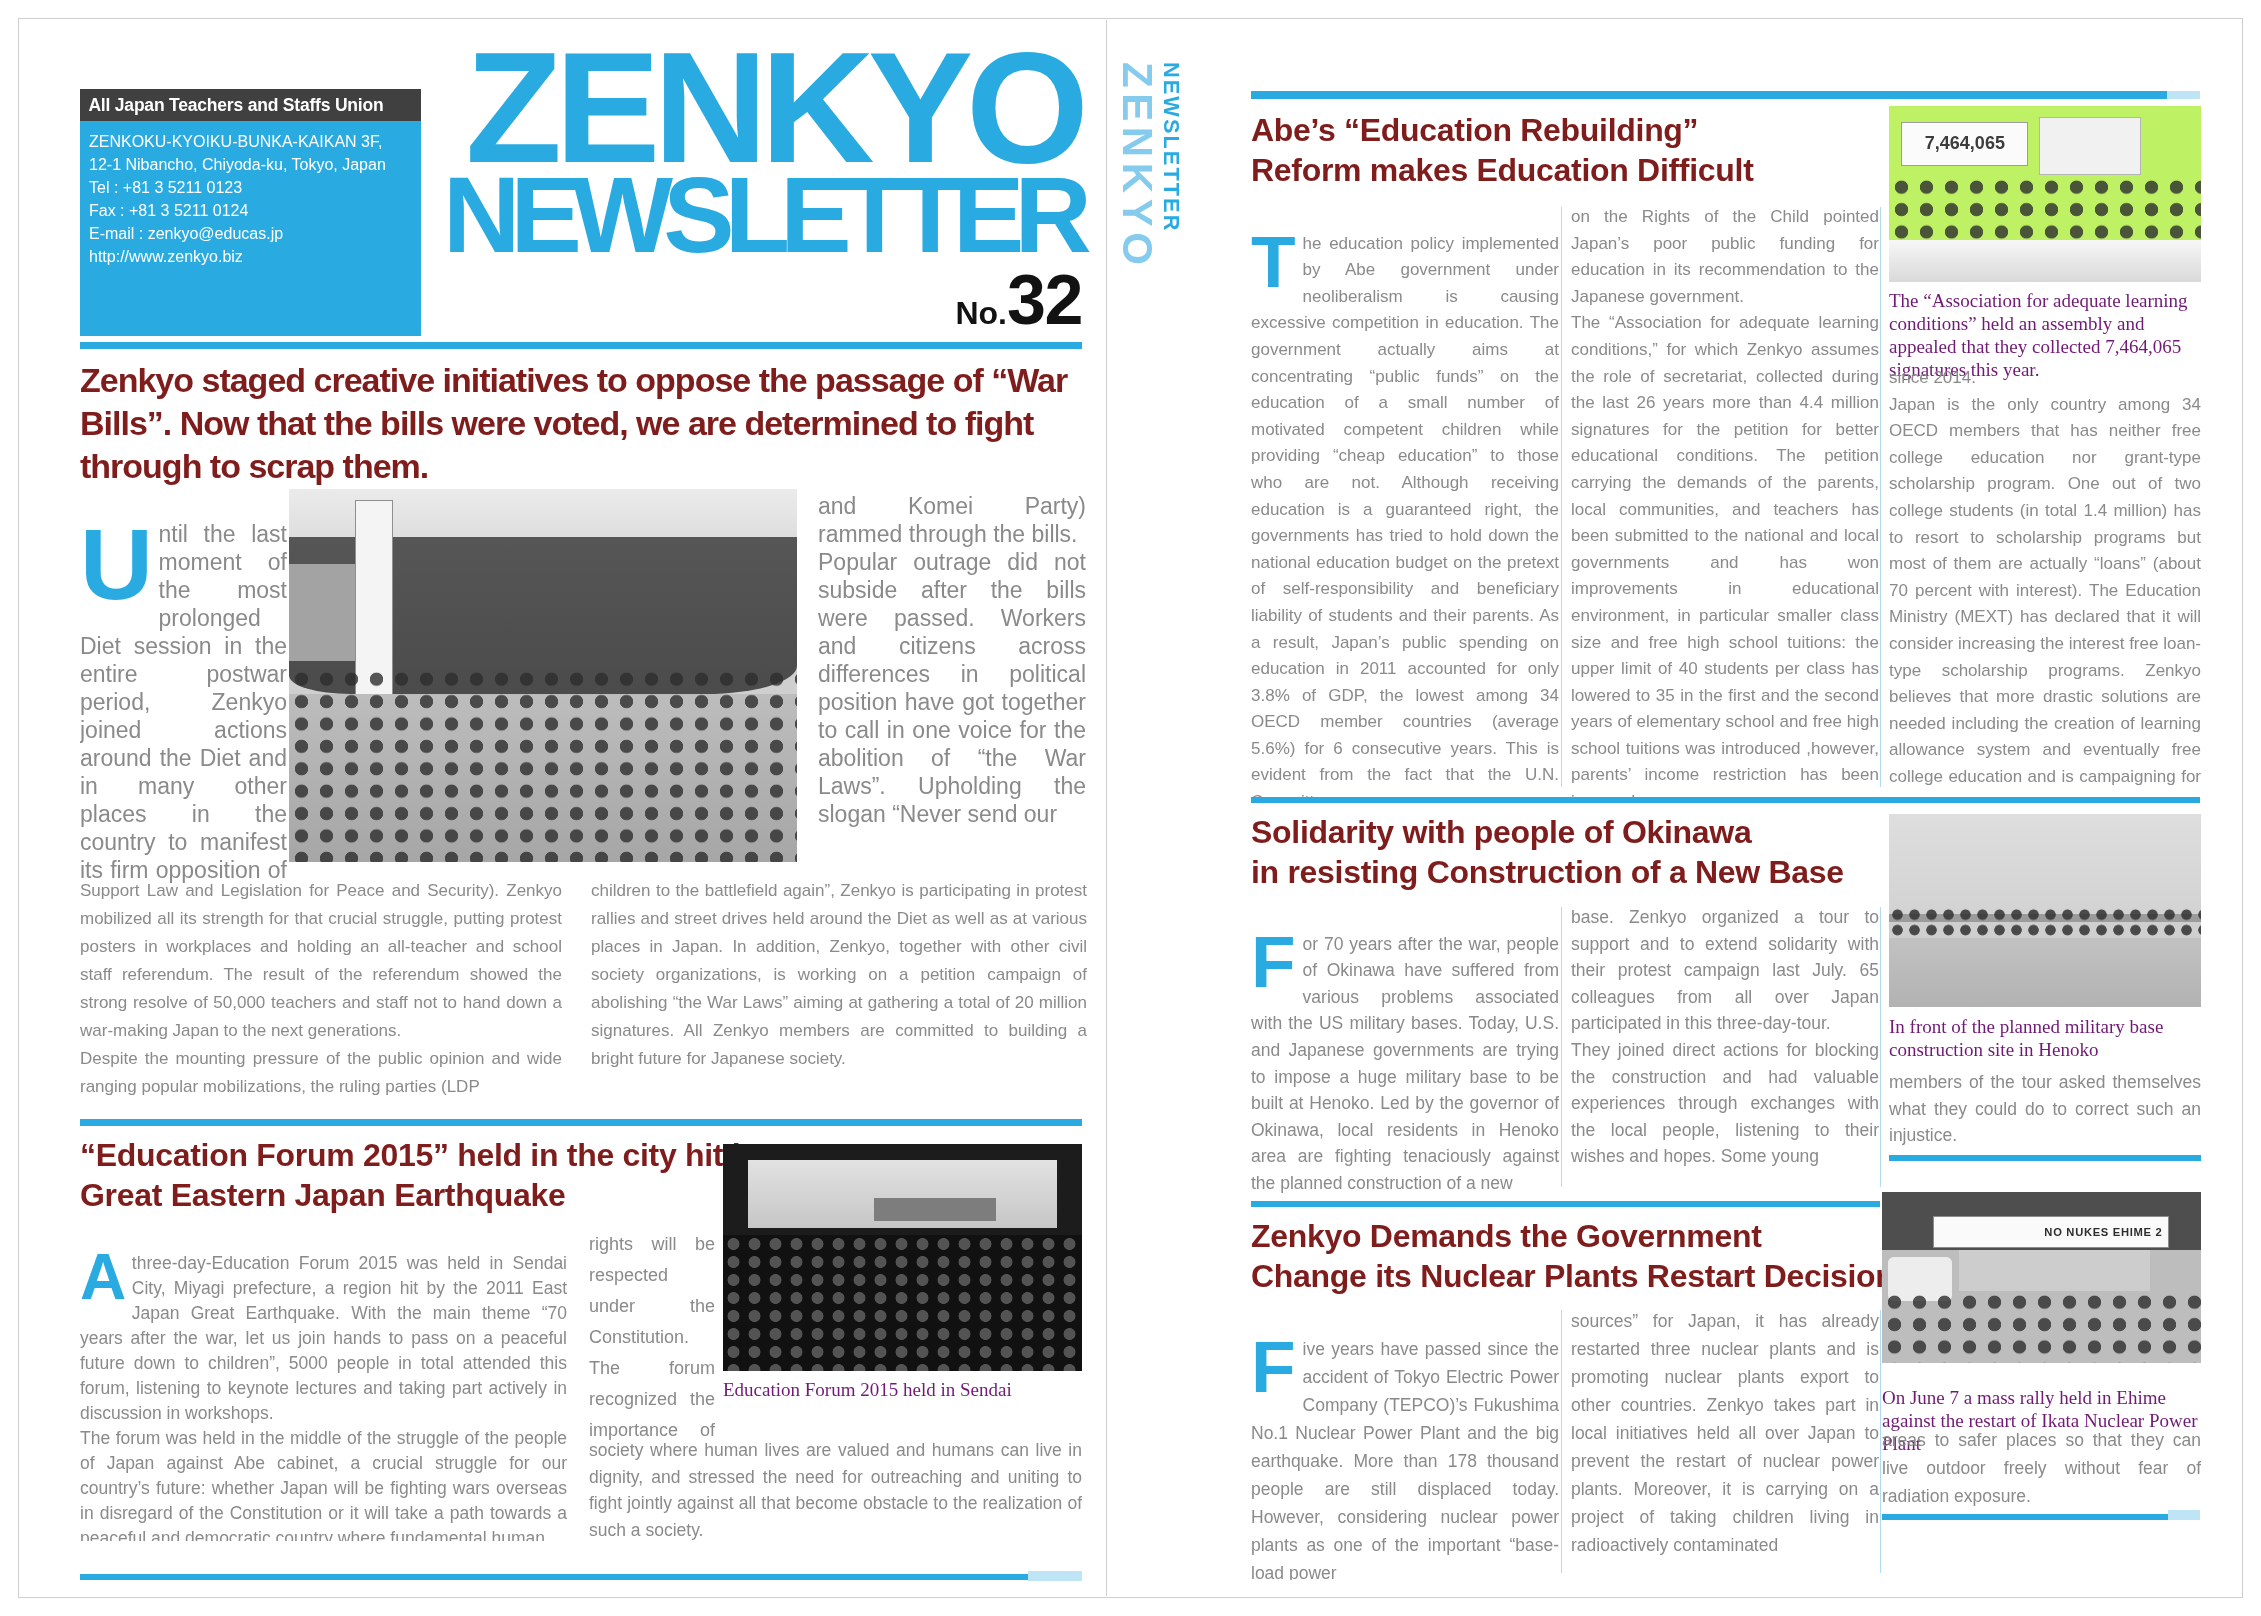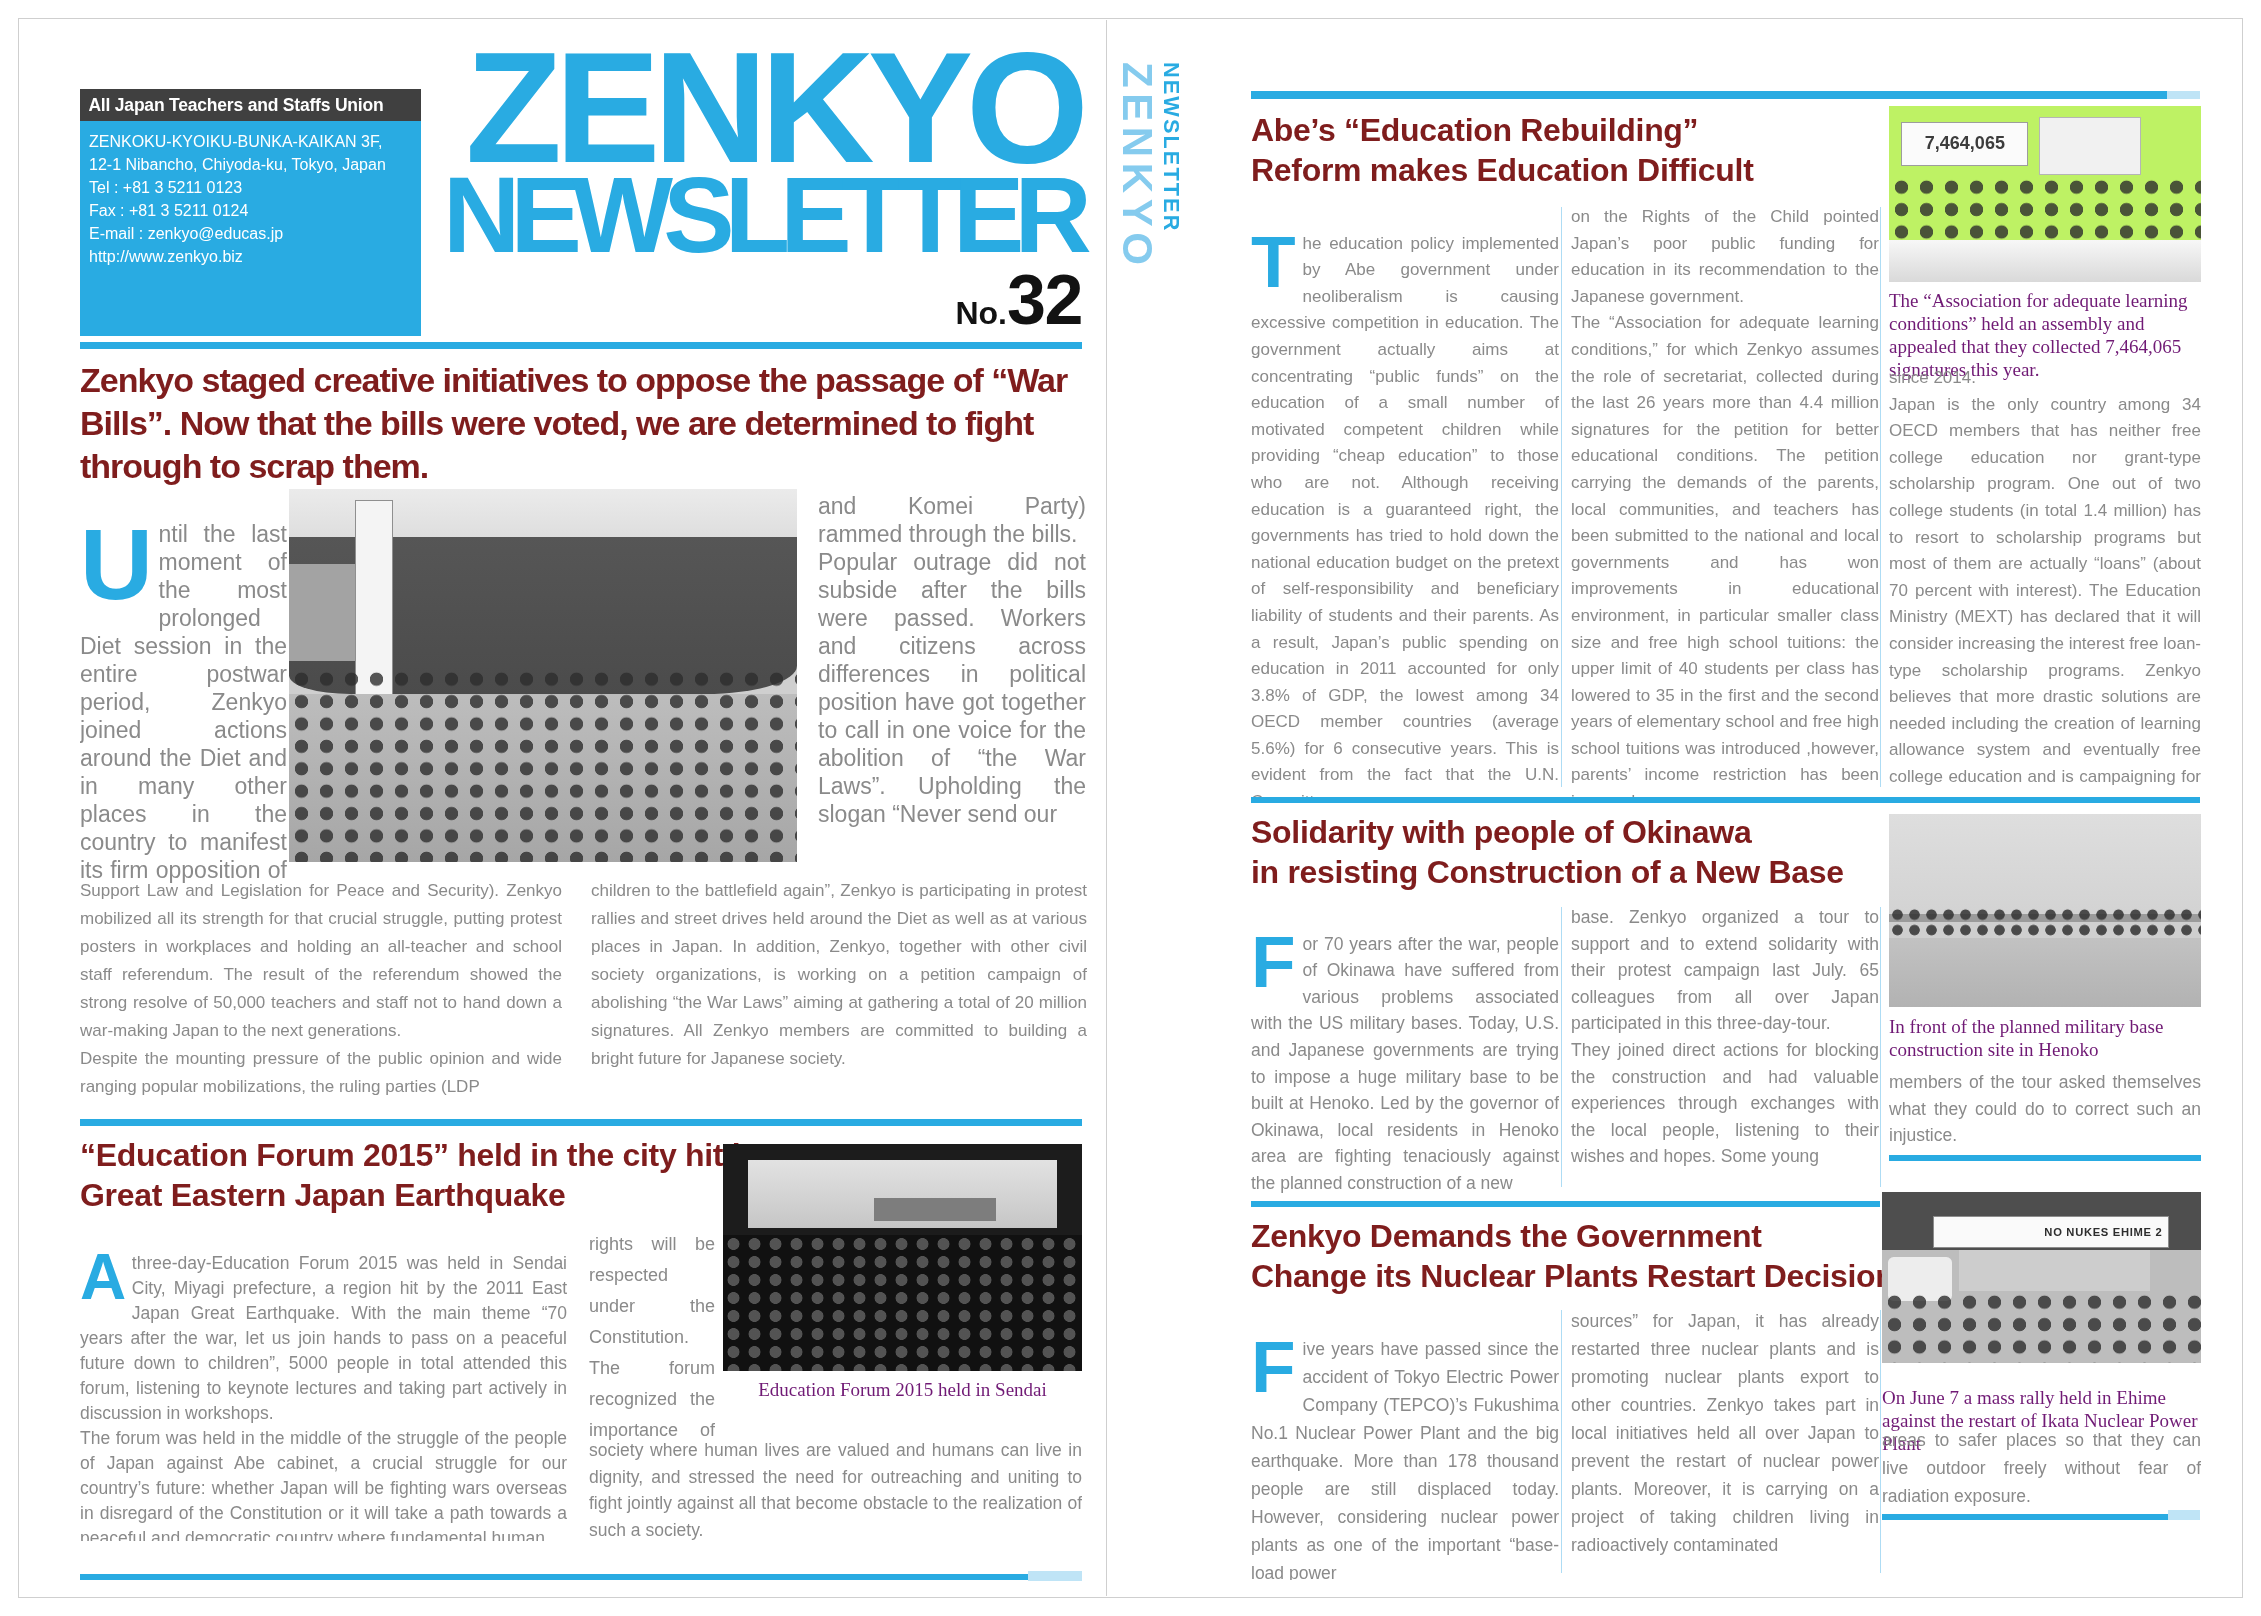--- a/index.html
+++ b/index.html
@@ -71,21 +71,21 @@
   .oki-c3{left:1889px;top:1069px;width:312px;height:88px;font-size:17.5px;line-height:26.6px;}
 
   .hl-nuc{left:1251px;top:1216px;width:769px;}
   .nuc-c1{left:1251px;top:1307px;width:308px;height:273px;font-size:17.5px;line-height:28px;}
   .nuc-c2{left:1571px;top:1307px;width:308px;height:273px;font-size:17.5px;line-height:28px;}
   .nuc-c3{left:1882px;top:1426px;width:319px;height:88px;font-size:17.5px;line-height:28px;}
 
   .cap3{left:1889px;top:289px;width:312px;}
   .cap4{left:1889px;top:1015px;width:312px;}
   .cap5{left:1882px;top:1370px;width:319px;margin-top:16px;}
-  .cap2{left:723px;top:1378px;width:359px;text-align:center;}
+  .cap2{left:723px;top:1378px;width:359px;}
 
   
   .photo{position:absolute;overflow:hidden;background:#cfcfcf;}
   .photo>div{position:absolute;}
   .dots{background-image:radial-gradient(circle,rgba(45,45,45,.8) 6.3px,transparent 7px);
         background-size:25px 22.4px;}
 
   .photo1{left:289px;top:489px;width:508px;height:373px;}
   .p1-sky{left:0;top:0;width:100%;height:15%;background:linear-gradient(#ebebeb,#dcdcdc);}
   .p1-trees{left:0;top:13%;width:100%;height:42%;background:linear-gradient(#565656,#4b4b4b);border-radius:0 0 18% 12%;}

